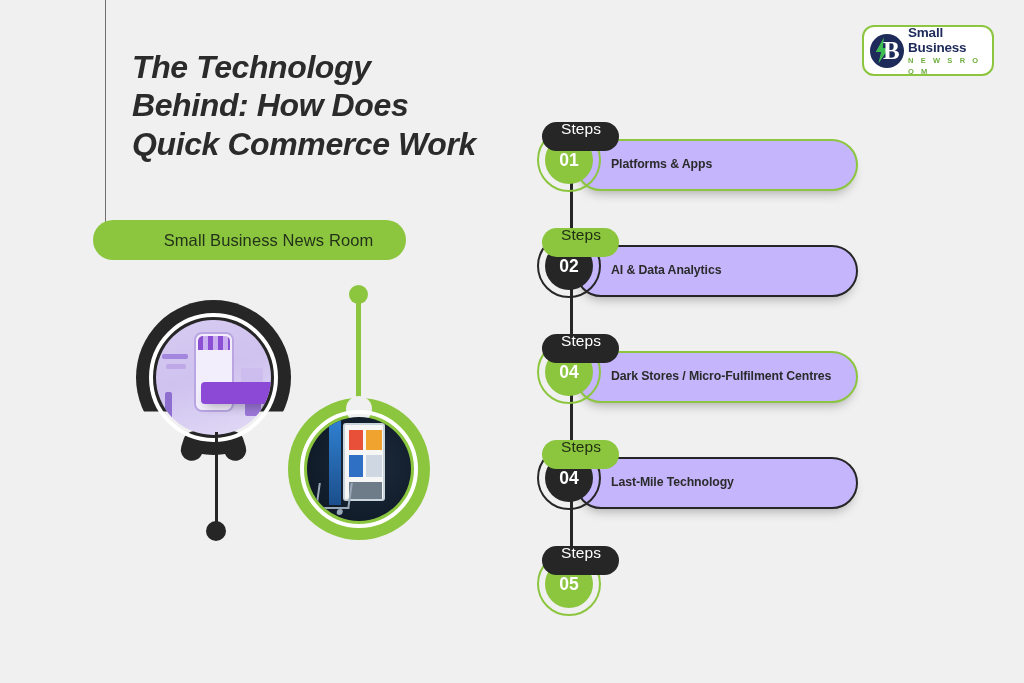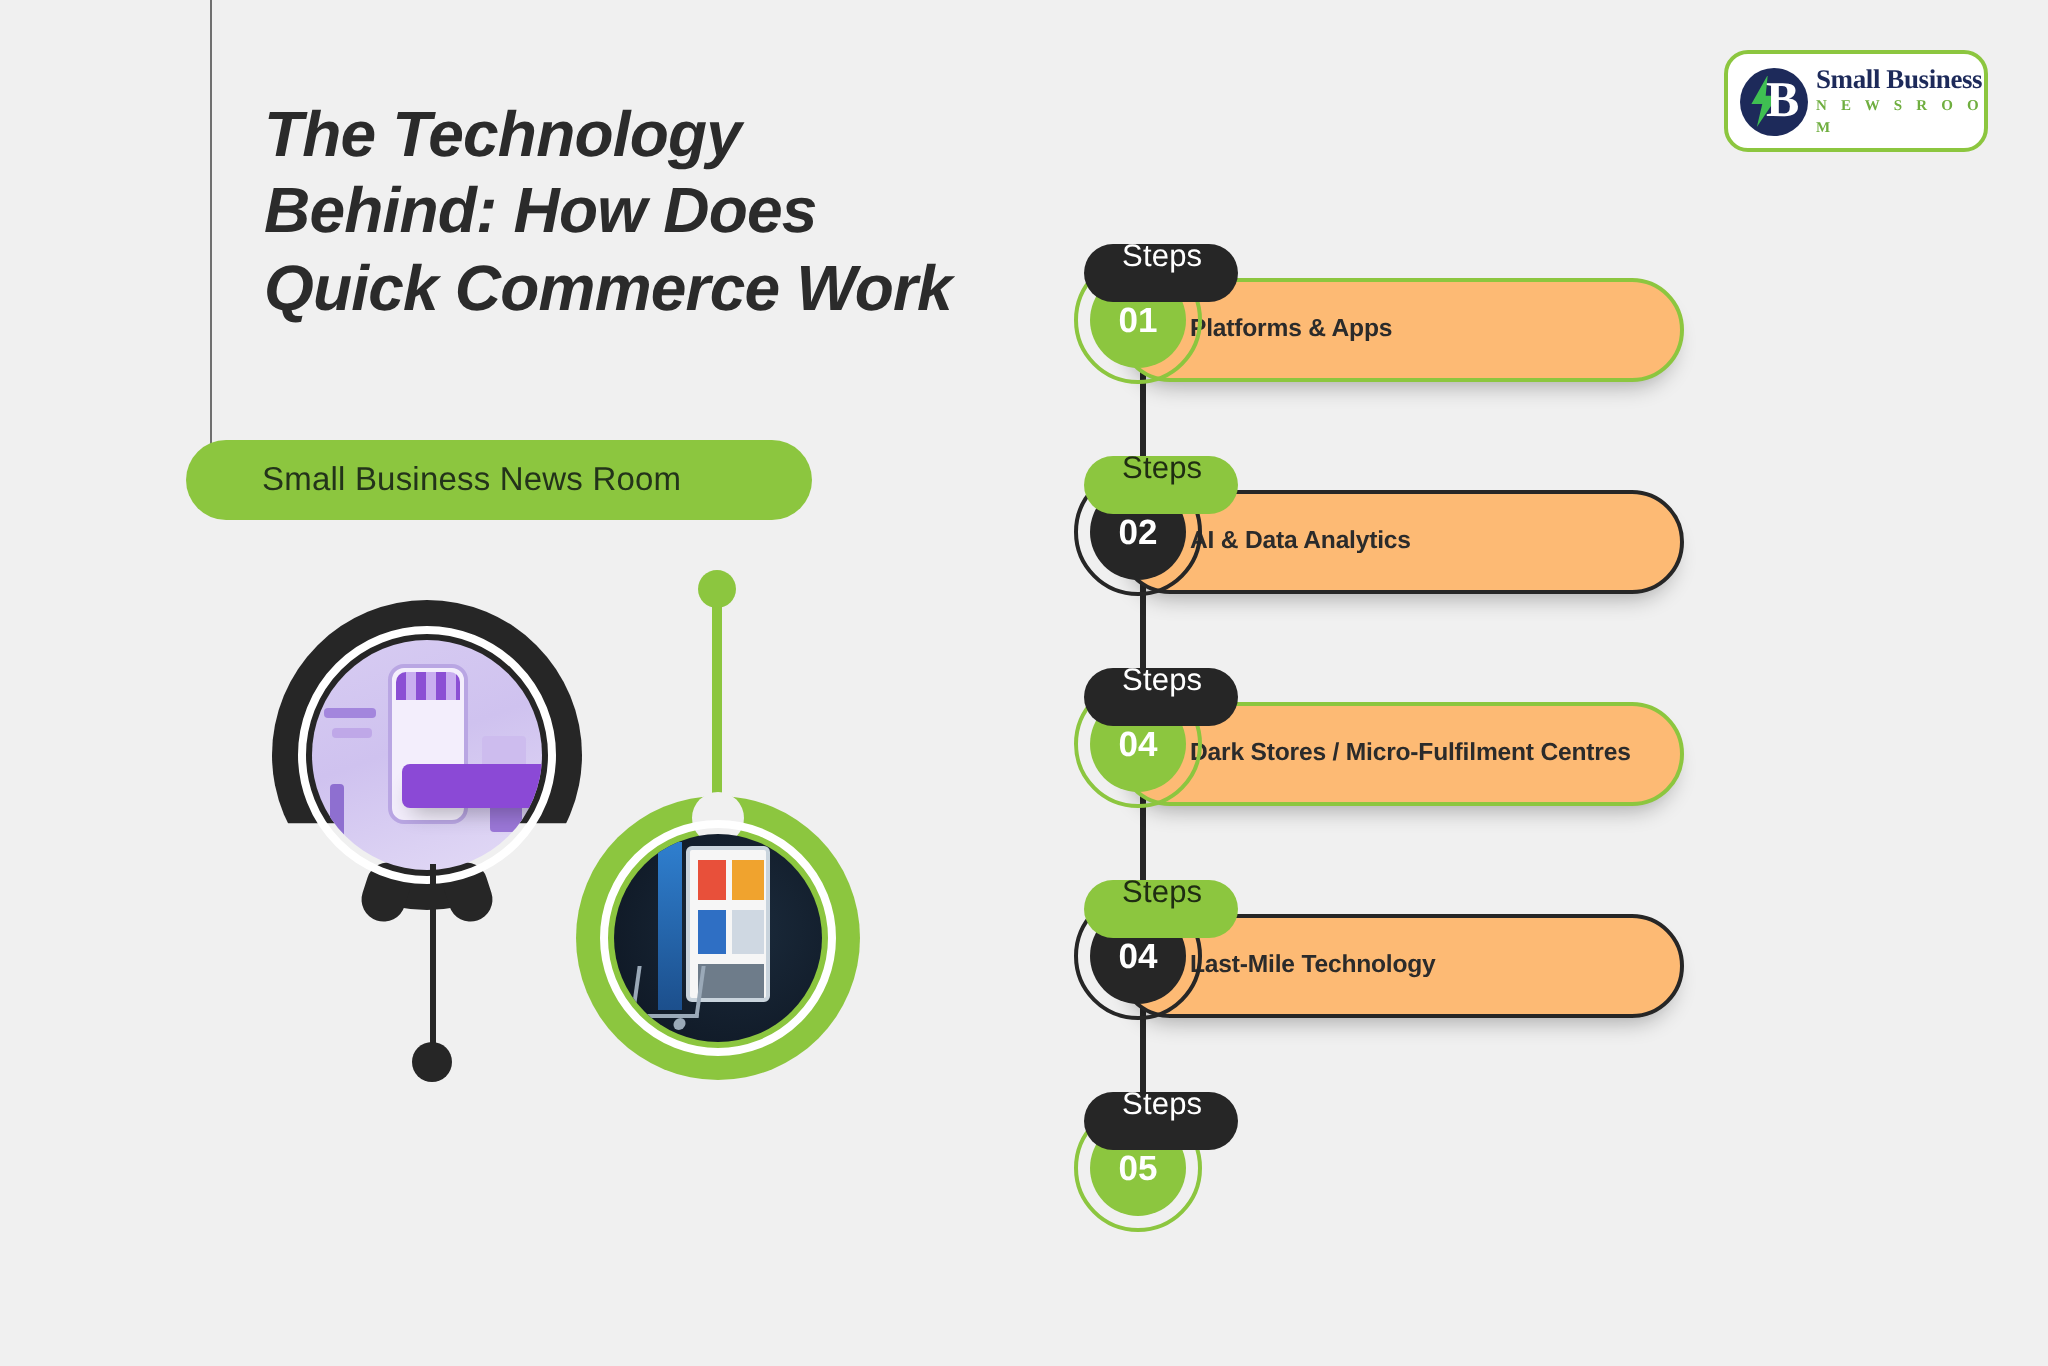--- a/index.html
+++ b/index.html
@@ -18,21 +18,21 @@
   }
   .headline {
     position:absolute; left:132px; top:48px; width:360px;
     font-size:32px; font-weight:700; line-height:1.20;
     letter-spacing:-0.4px; color:#2b2b2b;font-style:italic;
   }
   .brand-pill {
     position:absolute; left:93px; top:220px;
     width:313px; height:40px; border-radius:20px;
     background:#8cc63f;
-    display:flex; align-items:center;
+    display:flex; align-items:center;justify-content:center;
   }
   .brand-pill span {
     margin-left:38px; font-size:16.5px; color:#23331a; letter-spacing:0.1px;
   }
 
   
   .pin { position:absolute; }
 
   
   .pin-dark { left:136px; top:300px; width:155px; height:155px; }
@@ -164,21 +164,21 @@
   .logo-mark .bolt {
     position:absolute; left:4px; top:4px; width:17px; height:26px;
     background:#3fbf52;
     clip-path:polygon(58% 0,10% 56%,42% 56%,26% 100%,88% 40%,52% 40%);
   }
   .logo-mark .bletter {
     position:absolute; left:13px; top:4px; width:20px; height:27px;
     color:#ffffff; font-size:25px; font-weight:700; line-height:26px;
     font-family:"Liberation Serif", serif;
   }
-  .logo-text { margin-left:4px;font-family:Liberation Serif, serif; }
+  .logo-text { margin-left:4px; }
   .logo-title {
     font-size:13.5px; font-weight:700; color:#1d2a5a; line-height:15px;
     letter-spacing:-0.2px;
   }
   .logo-sub {
     font-size:7.5px; font-weight:700; color:#6fae3f;
     letter-spacing:2.6px; line-height:11px;
   }
 
   
@@ -191,22 +191,22 @@
   .badge {
     position:absolute; left:9px; top:0; height:29px;
     padding:0 18px 16px 19px; border-radius:15px;
     display:flex; align-items:center; z-index:4;
     font-size:15.5px; letter-spacing:0.1px;
   }
   .badge.dark  { background:#262626; color:#ffffff; }
   .badge.green { background:#8cc63f; color:#1f2d12; }
 
   .card {
-    position:absolute; left:26px; top:17px; width:283px; height:52px;
-    border-radius:26px; background:#fdba74;
+    position:absolute; left:42px; top:17px; width:283px; height:52px;
+    border-radius:26px; background:#c4b5fd;
     box-shadow:0 7px 11px -5px rgba(0,0,0,0.30);
     z-index:1;
   }
   .card.dark  { border:2.5px solid #262626; }
   .card.green { border:2.5px solid #8cc63f; }
   .card-label {
     position:absolute; left:34px; top:50%; transform:translateY(-50%);
     width:230px;
     font-size:12.3px; font-weight:700; color:#2b2b2b; line-height:1.30;
     letter-spacing:-0.1px;

